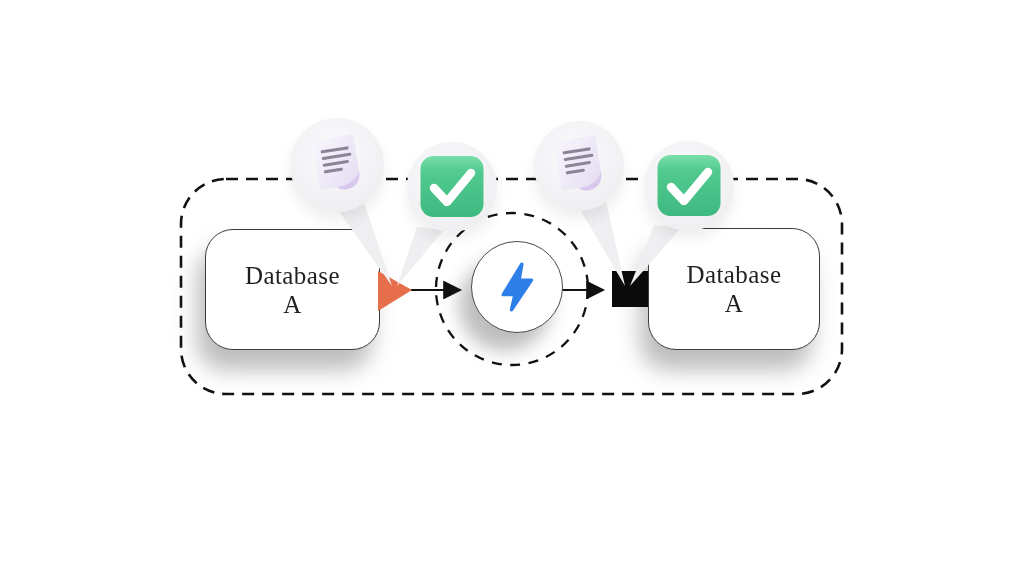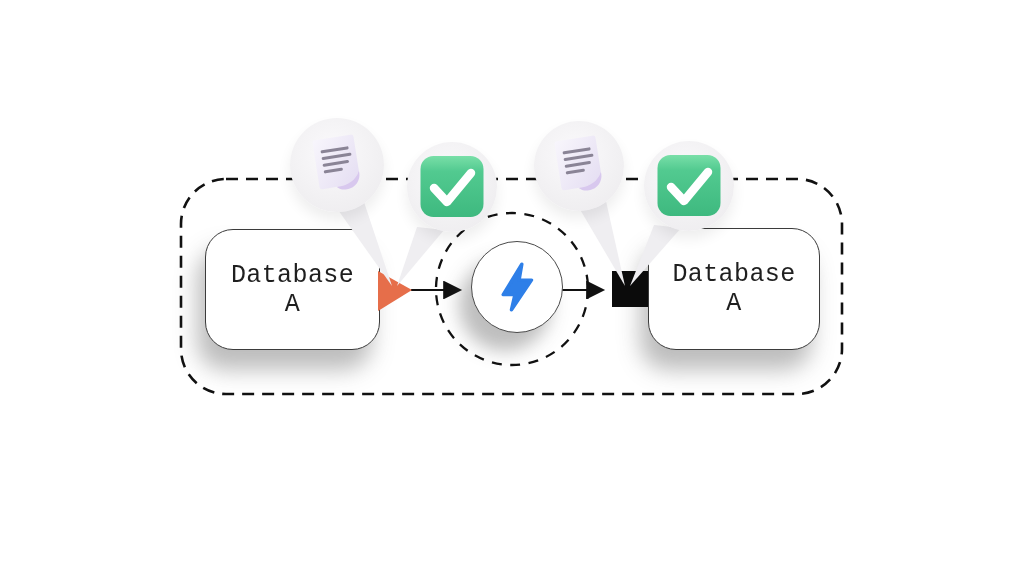--- a/index.html
+++ b/index.html
@@ -1,18 +1,18 @@
 <!DOCTYPE html>
 <html><head>
 <meta charset="utf-8">
 <style>
   html,body{margin:0;padding:0;background:#ffffff;}
   .canvas{
     position:relative;width:1024px;height:576px;background:#ffffff;
-    overflow:hidden;font-family:Liberation Mono, monospace;
+    overflow:hidden;font-family:Liberation Serif, serif;
   }
   .layer{position:absolute;left:0;top:0;width:1024px;height:576px;pointer-events:none;}
   .z0{z-index:0}.z2{z-index:2}
   .node-box{
     position:absolute;z-index:1;background:#ffffff;
     border:1.6px solid #3b3b3b;border-radius:28px;
     display:flex;flex-direction:column;align-items:center;justify-content:center;
     box-shadow:-8px 20px 22px rgba(90,90,90,0.40);
     color:#1f1f1f;font-size:25px;letter-spacing:0.4px;line-height:1.16;
     text-align:center;

